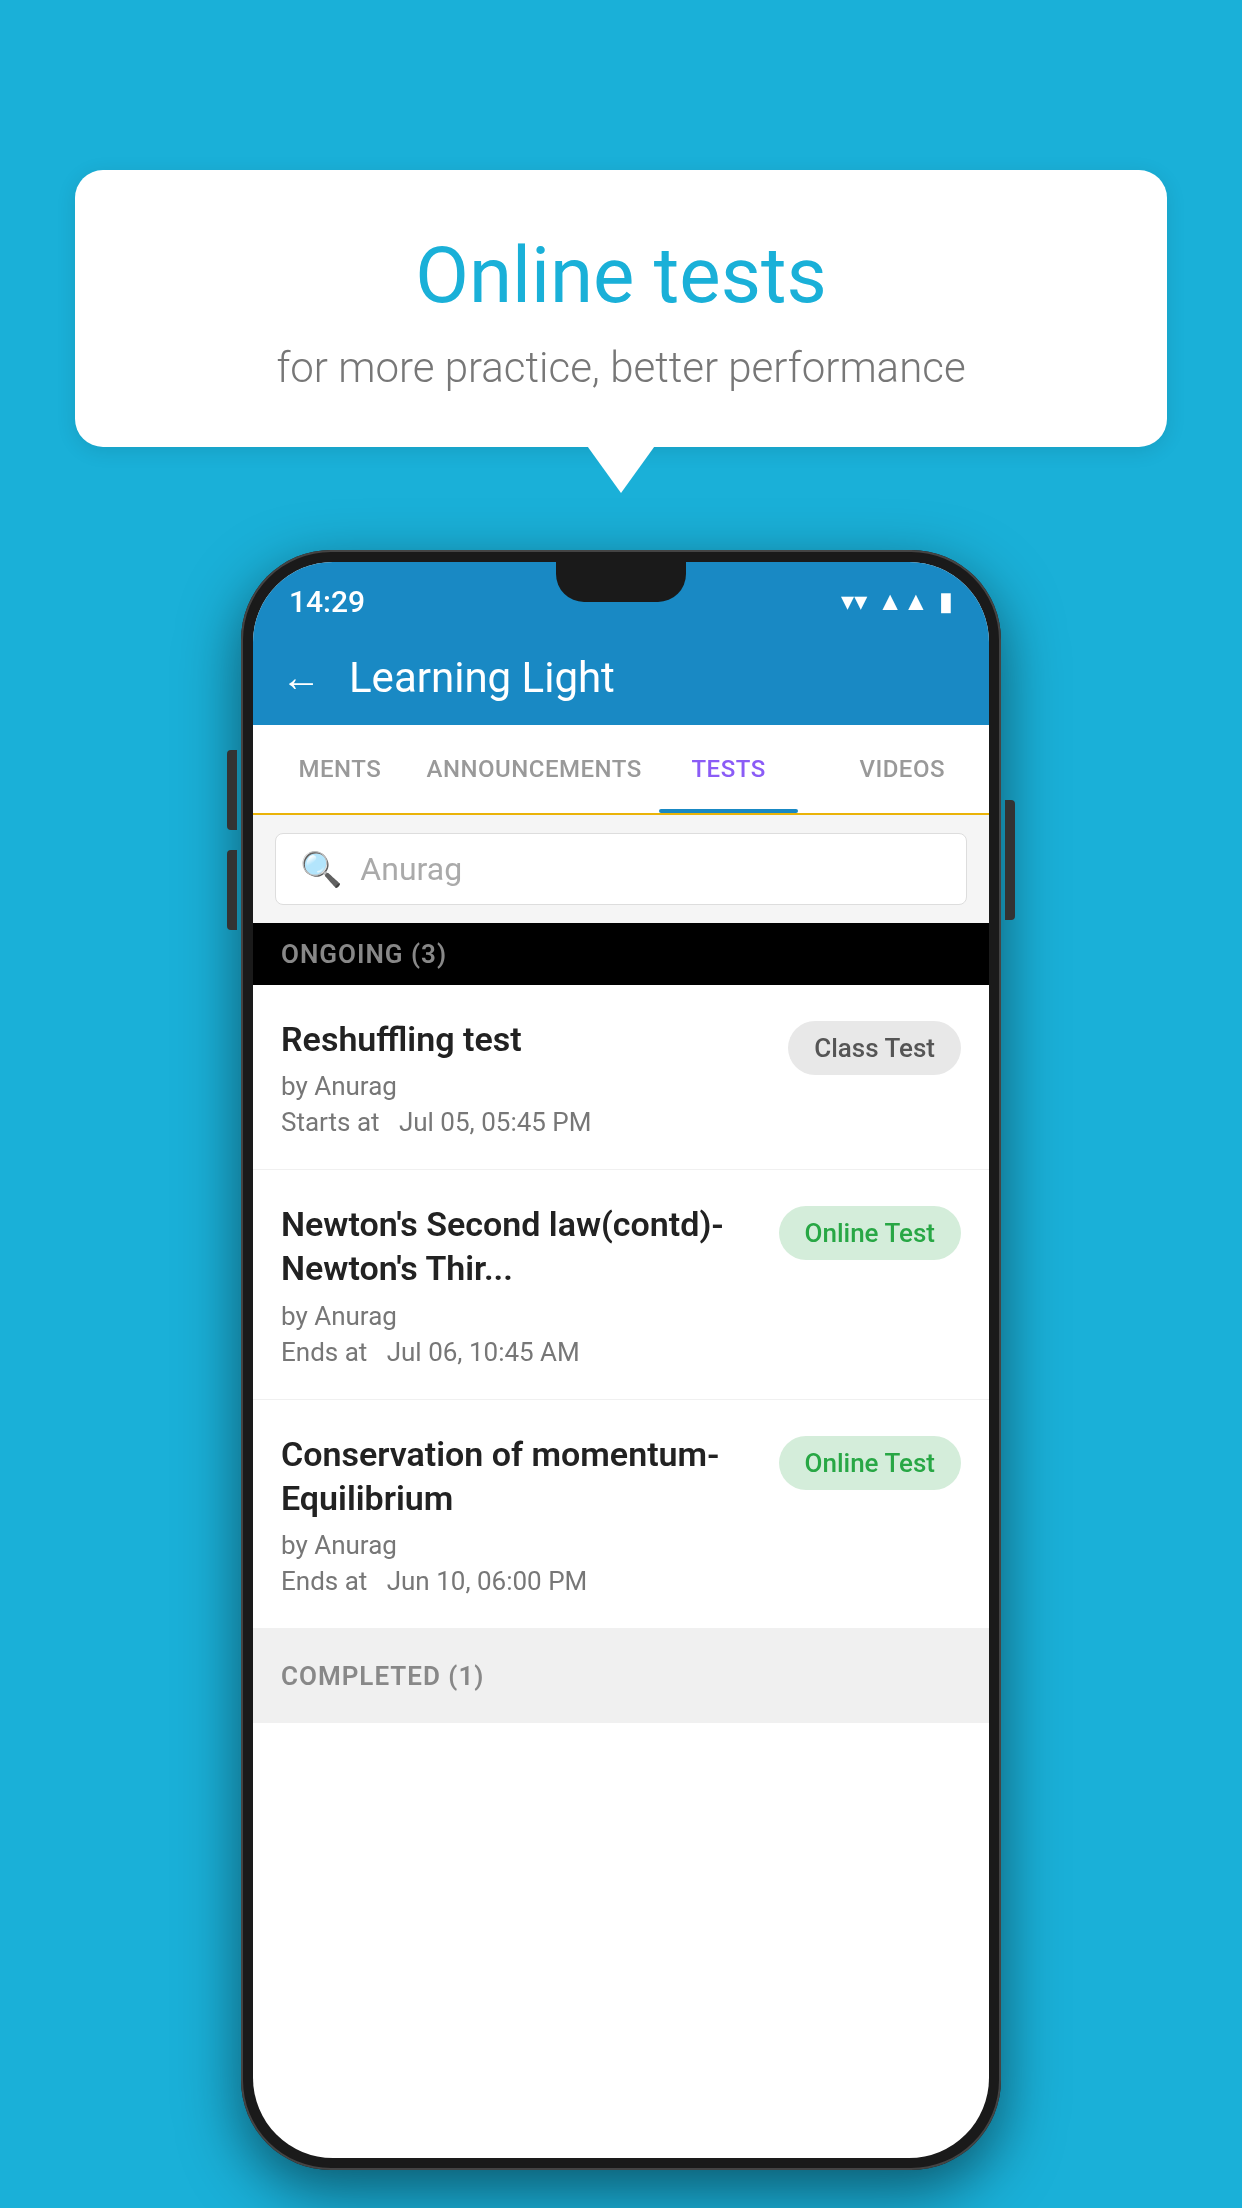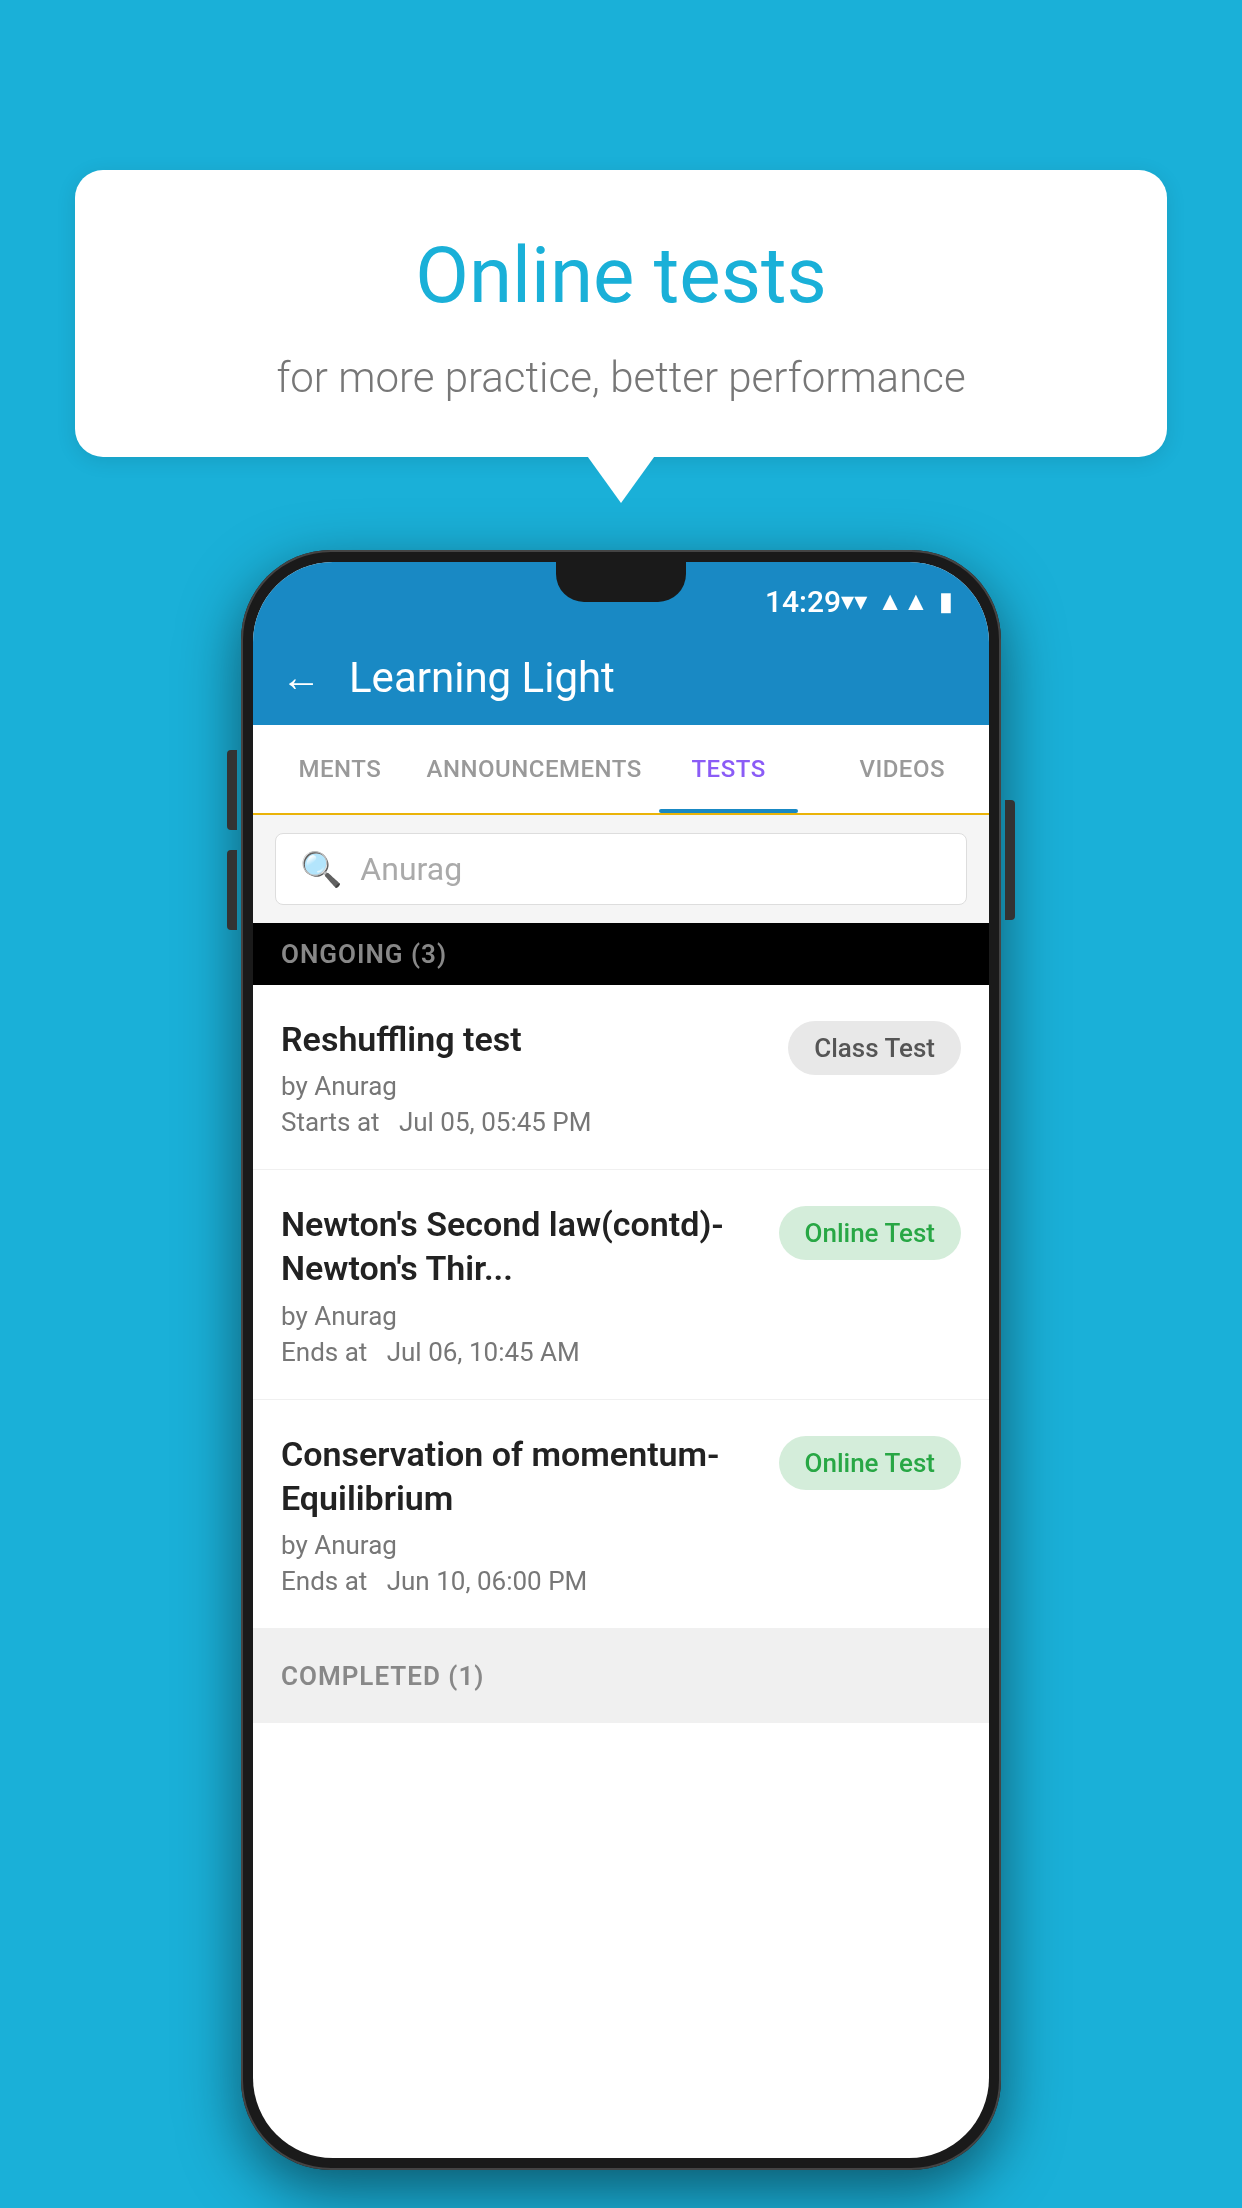--- a/index.html
+++ b/index.html
@@ -32,21 +32,21 @@
       left: 50%;
       transform: translateX(-50%);
       border-left: 36px solid transparent;
       border-right: 36px solid transparent;
       border-top: 50px solid white;
     }
     .speech-bubble-title {
       font-size: 78px;
       font-weight: 400;
       color: #1ab0d8;
-      margin-bottom: 32px;
+      margin-bottom: 22px;
     }
     .speech-bubble-subtitle {
       font-size: 42px;
       color: #777;
       font-weight: 300;
     }
 
     
     .phone-wrapper {
       position: absolute;
@@ -88,21 +88,21 @@
       border-radius: 0 0 28px 28px;
       z-index: 10;
     }
 
     
     .status-bar {
       background: #1989c4;
       height: 68px;
       display: flex;
       align-items: center;
-      justify-content: flex-end;
+      justify-content: space-between;
       padding: 0 36px;
       padding-top: 10px;
     }
     .status-time {
       color: white;
       font-size: 30px;
       font-weight: 500;
     }
     .status-icons {
       display: flex;

